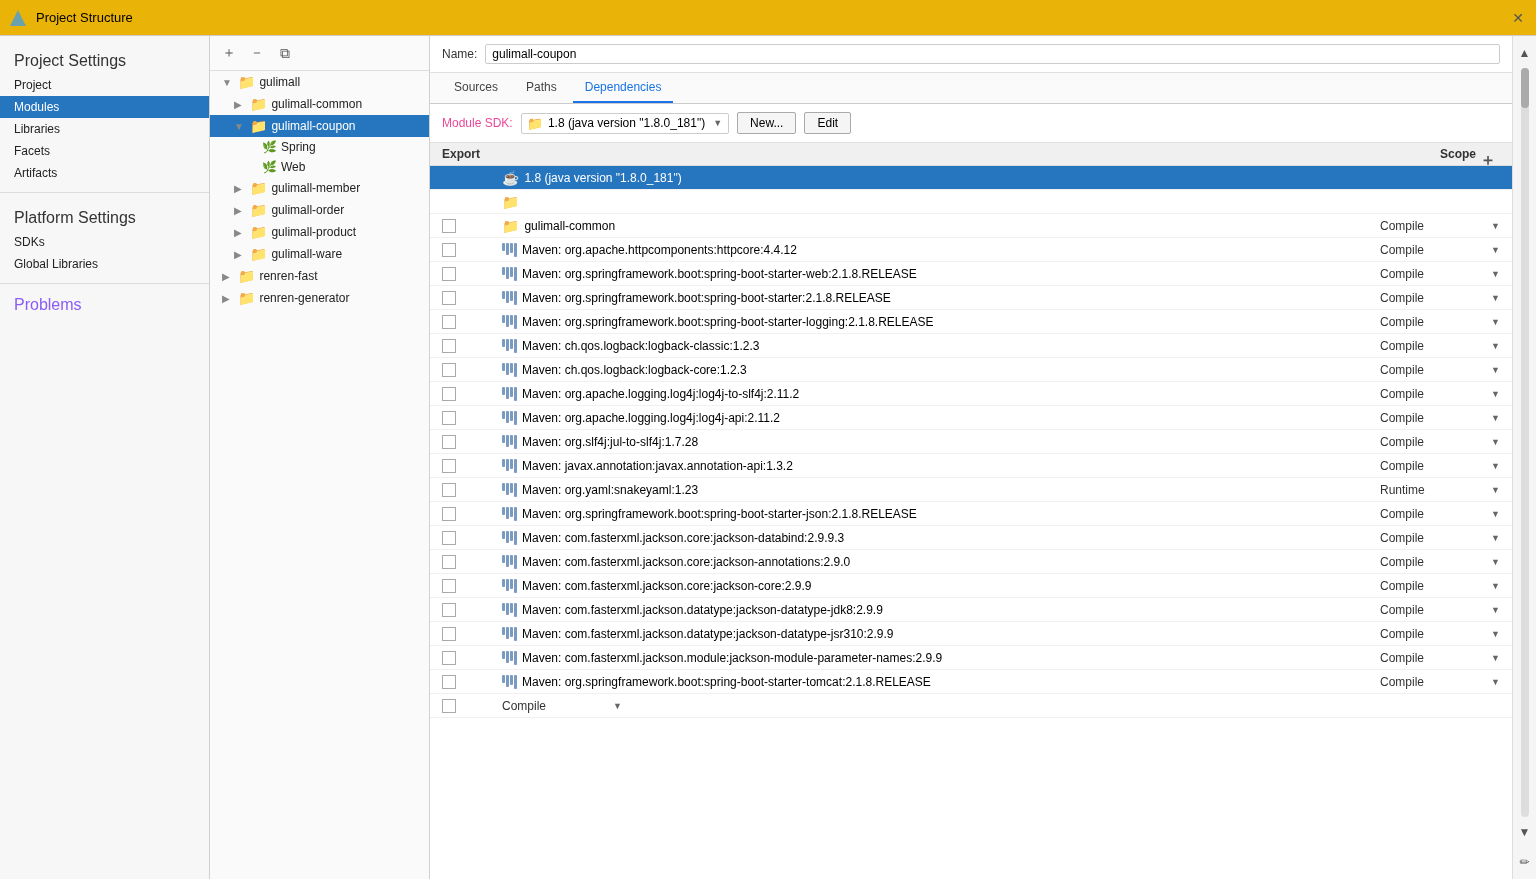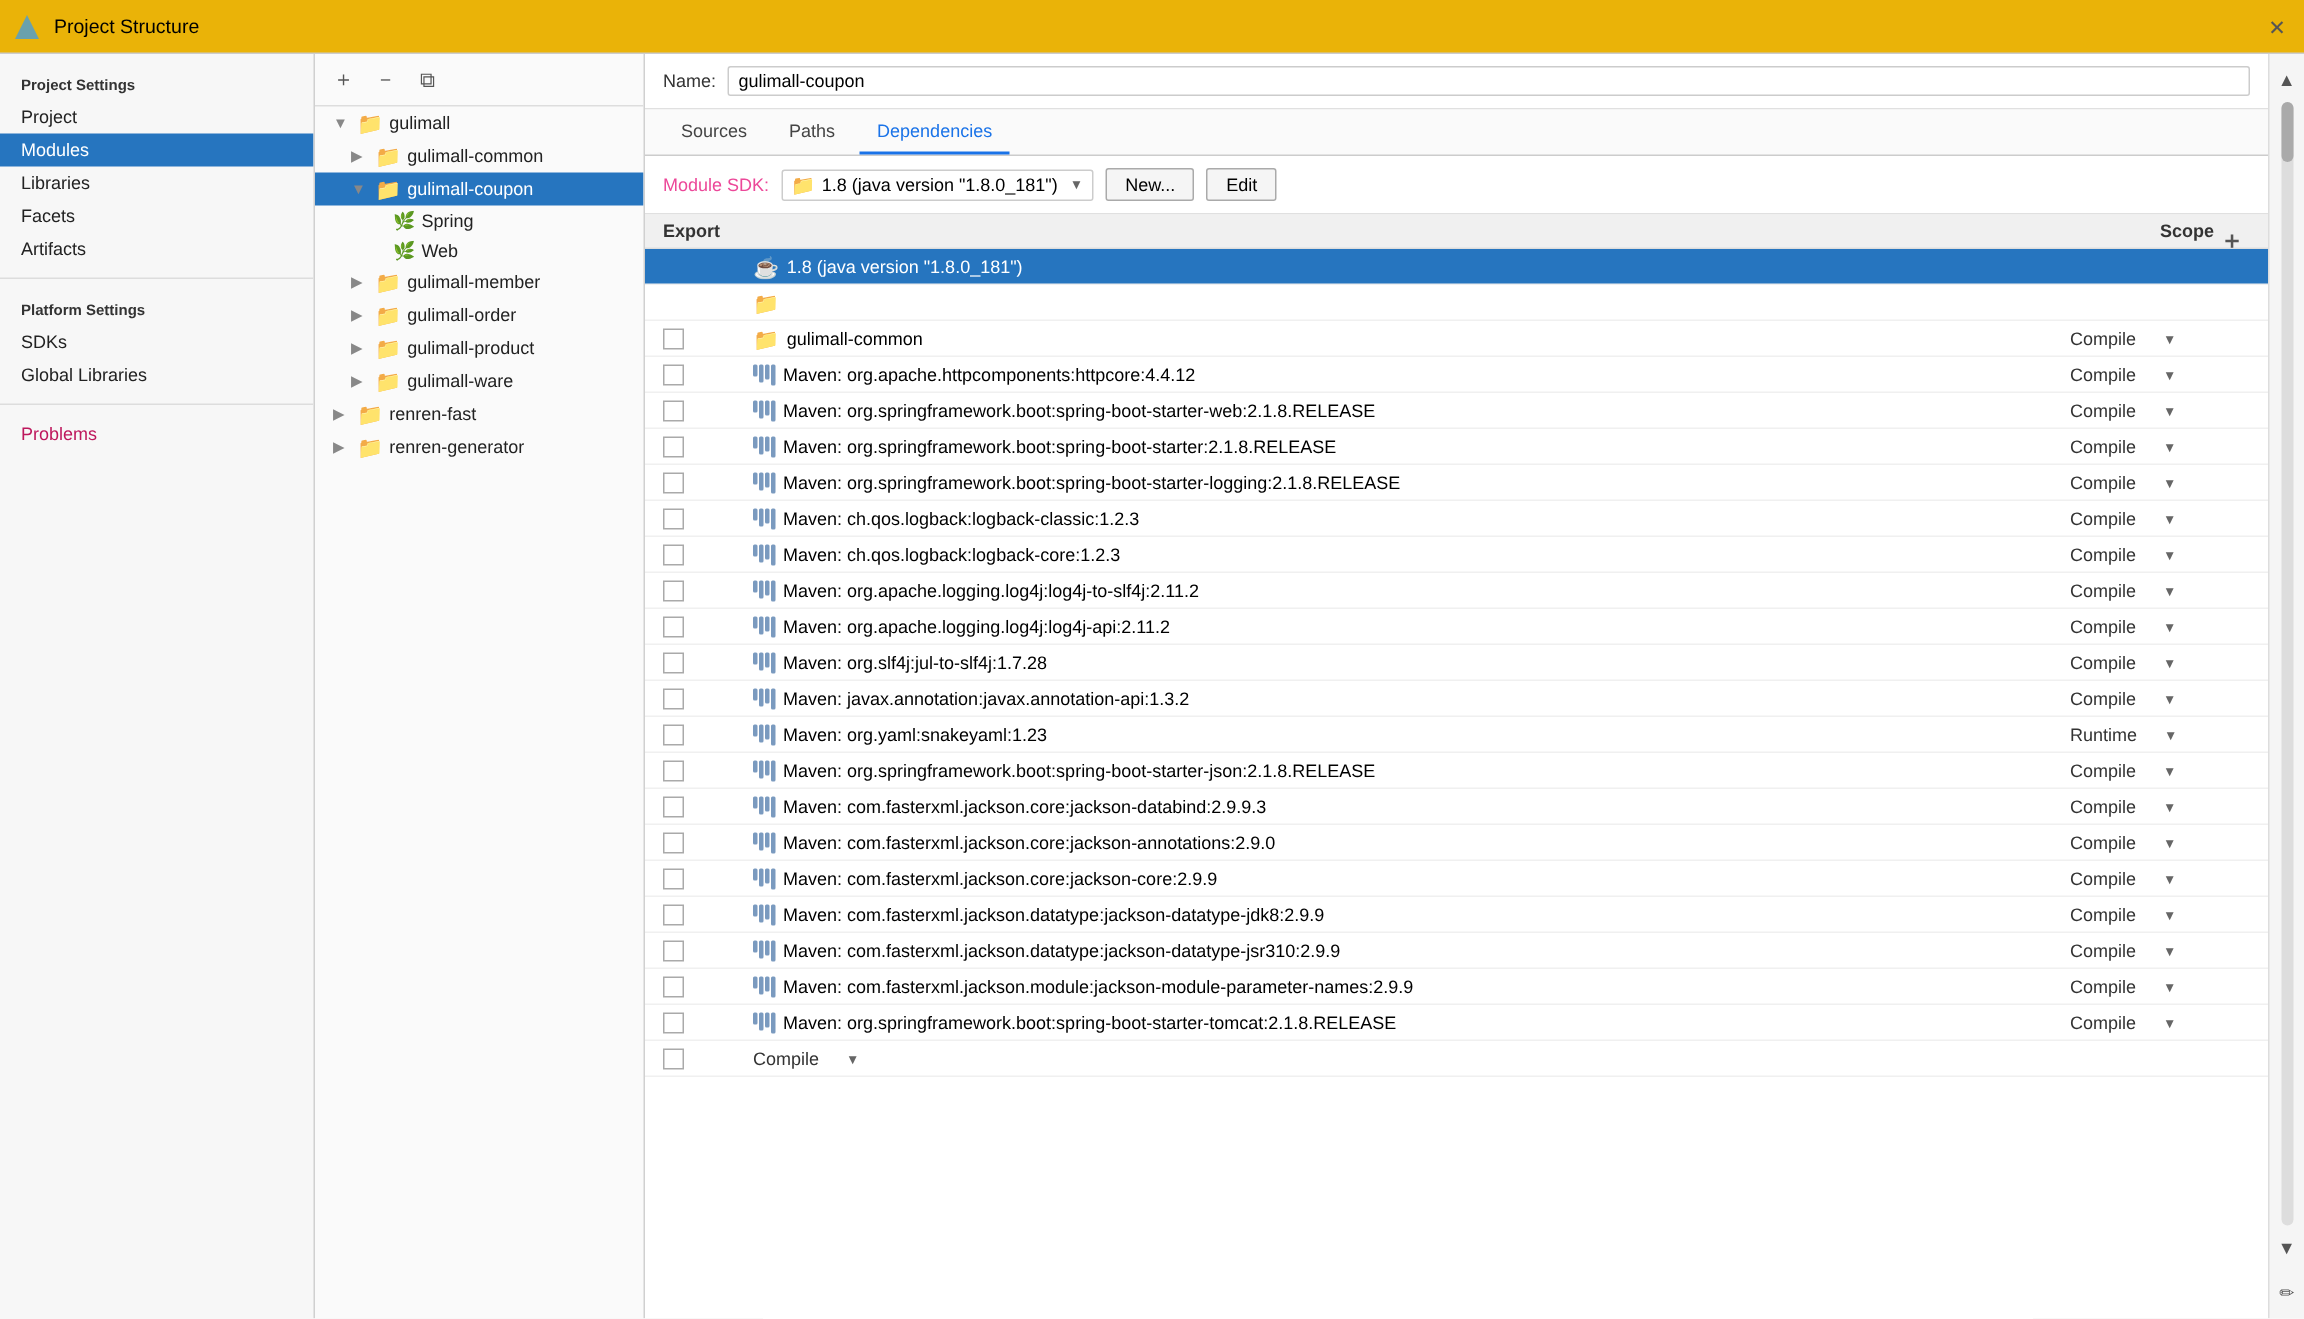--- a/index.html
+++ b/index.html
@@ -27,22 +27,22 @@
     .sidebar {
       width: 210px;
       background: #f7f7f7;
       border-right: 1px solid #d0d0d0;
       display: flex;
       flex-direction: column;
       overflow-y: auto;
       padding: 8px 0;
     }
     .sidebar-section-title {
-      font-size: 10px;
-      font-weight: 700;
+      font-size: 16px;
+      font-weight: 400;
       color: #333;
       padding: 8px 14px 4px 14px;
     }
     .sidebar-item {
       padding: 4px 14px 4px 14px;
       cursor: pointer;
       color: #222;
       font-size: 12px;
       display: flex;
       align-items: center;
@@ -193,21 +193,21 @@
     .dep-row {
       display: flex;
       align-items: center;
       padding: 2px 12px;
       border-bottom: 1px solid #f0f0f0;
       min-height: 24px;
     }
     .dep-row.selected { background: #2675bf; color: #fff; }
     .dep-row .col-export { width: 60px; display: flex; align-items: center; }
     .dep-row .col-name { flex: 1; display: flex; align-items: center; gap: 5px; font-size: 12px; }
-    .dep-row .col-scope { width: 120px; text-align: right; font-size: 12px; display: flex; align-items: center; justify-content: flex-start; gap: 18px; }
+    .dep-row .col-scope { width: 120px; text-align: right; font-size: 12px; display: flex; align-items: center; justify-content: space-between; gap: 18px; }
     .dep-checkbox { width: 14px; height: 14px; border: 1px solid #aaa; background: #fff; display: inline-block; }
     .dep-icon-bars { display: flex; gap: 1px; }
     .dep-bar { width: 3px; background: #7a9abf; border-radius: 1px; }
     .dep-bar:nth-child(1) { height: 8px; }
     .dep-bar:nth-child(2) { height: 12px; }
     .dep-bar:nth-child(3) { height: 10px; }
     .dep-bar:nth-child(4) { height: 14px; }
     .scope-text { color: #333; }
     .scope-arrow { font-size: 9px; color: #666; }
 
@@ -224,22 +224,22 @@
     .right-btn {
       width: 18px; height: 18px;
       display: flex; align-items: center; justify-content: center;
       cursor: pointer;
       font-size: 12px; color: #555;
     }
 
     .problems-section {
       padding: 4px 14px;
       cursor: pointer;
-      color: #be185d;
-      font-size: 12px;
+      color: #8b5cf6;
+      font-size: 16px;
     }
   </style>
 </head>
 <body>
 
 <div class="title-bar">
   <svg width="20" height="20" viewBox="0 0 20 20">
     <polygon points="10,2 18,18 2,18" fill="#4a9cd6" opacity="0.8"></polygon>
   </svg>
   <span class="title-bar-title">Project Structure</span>

